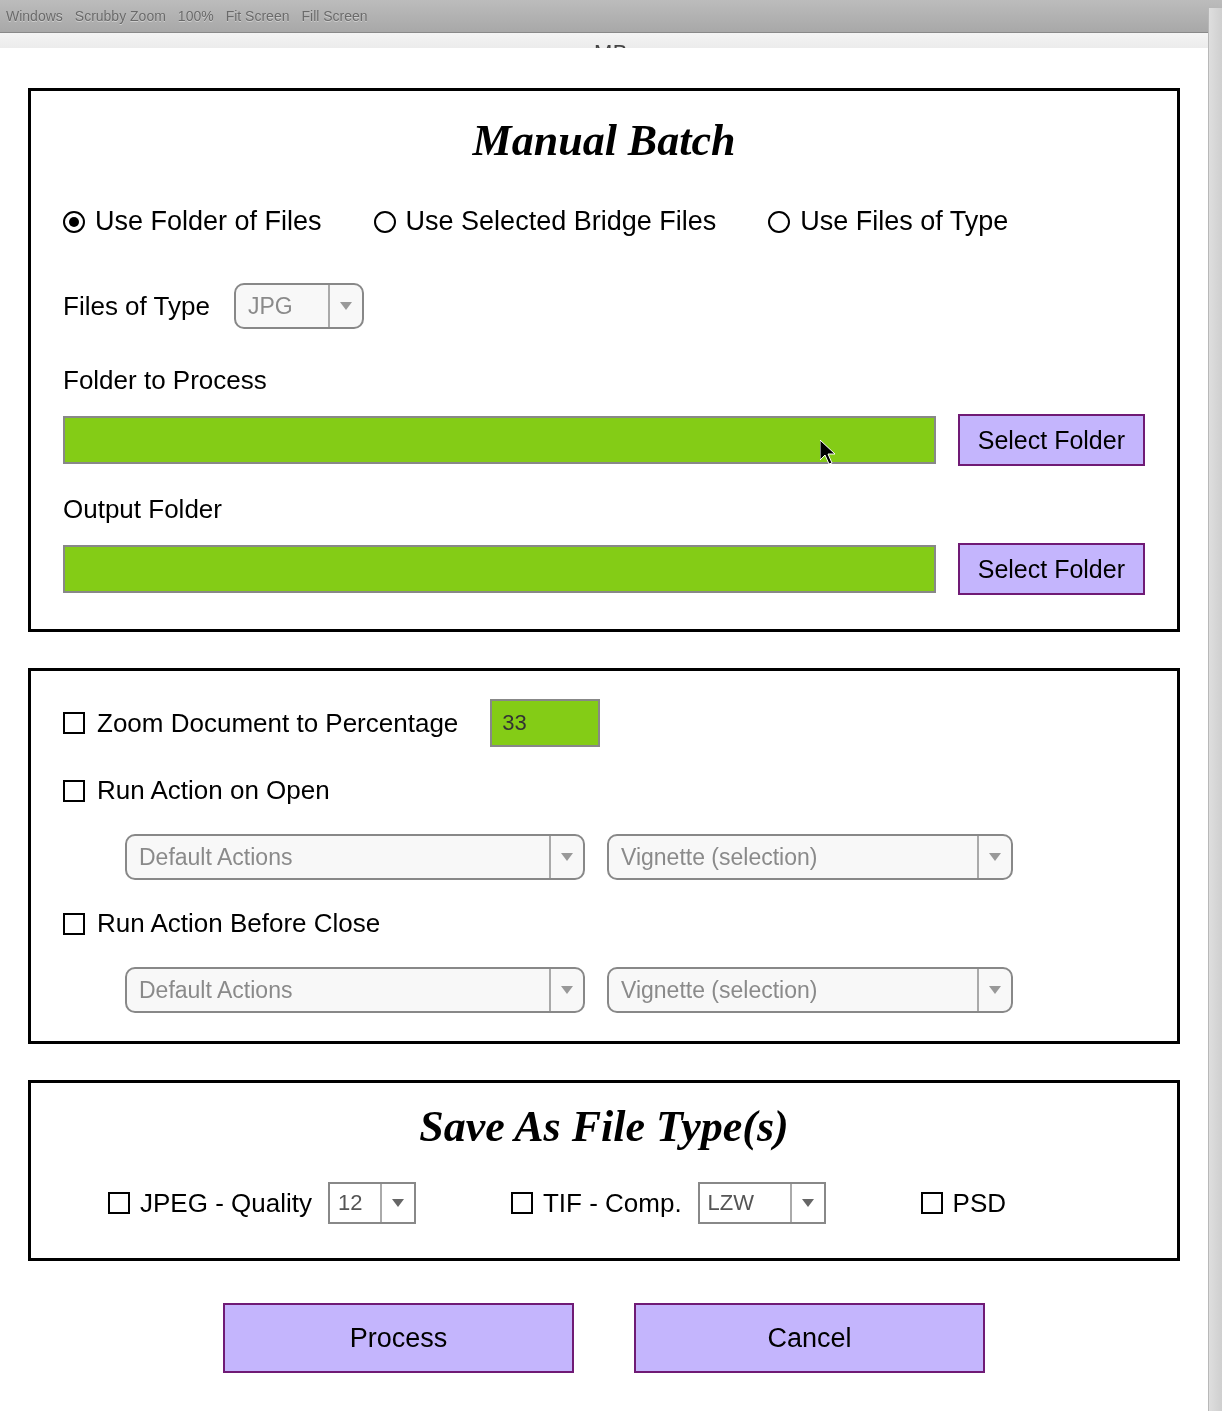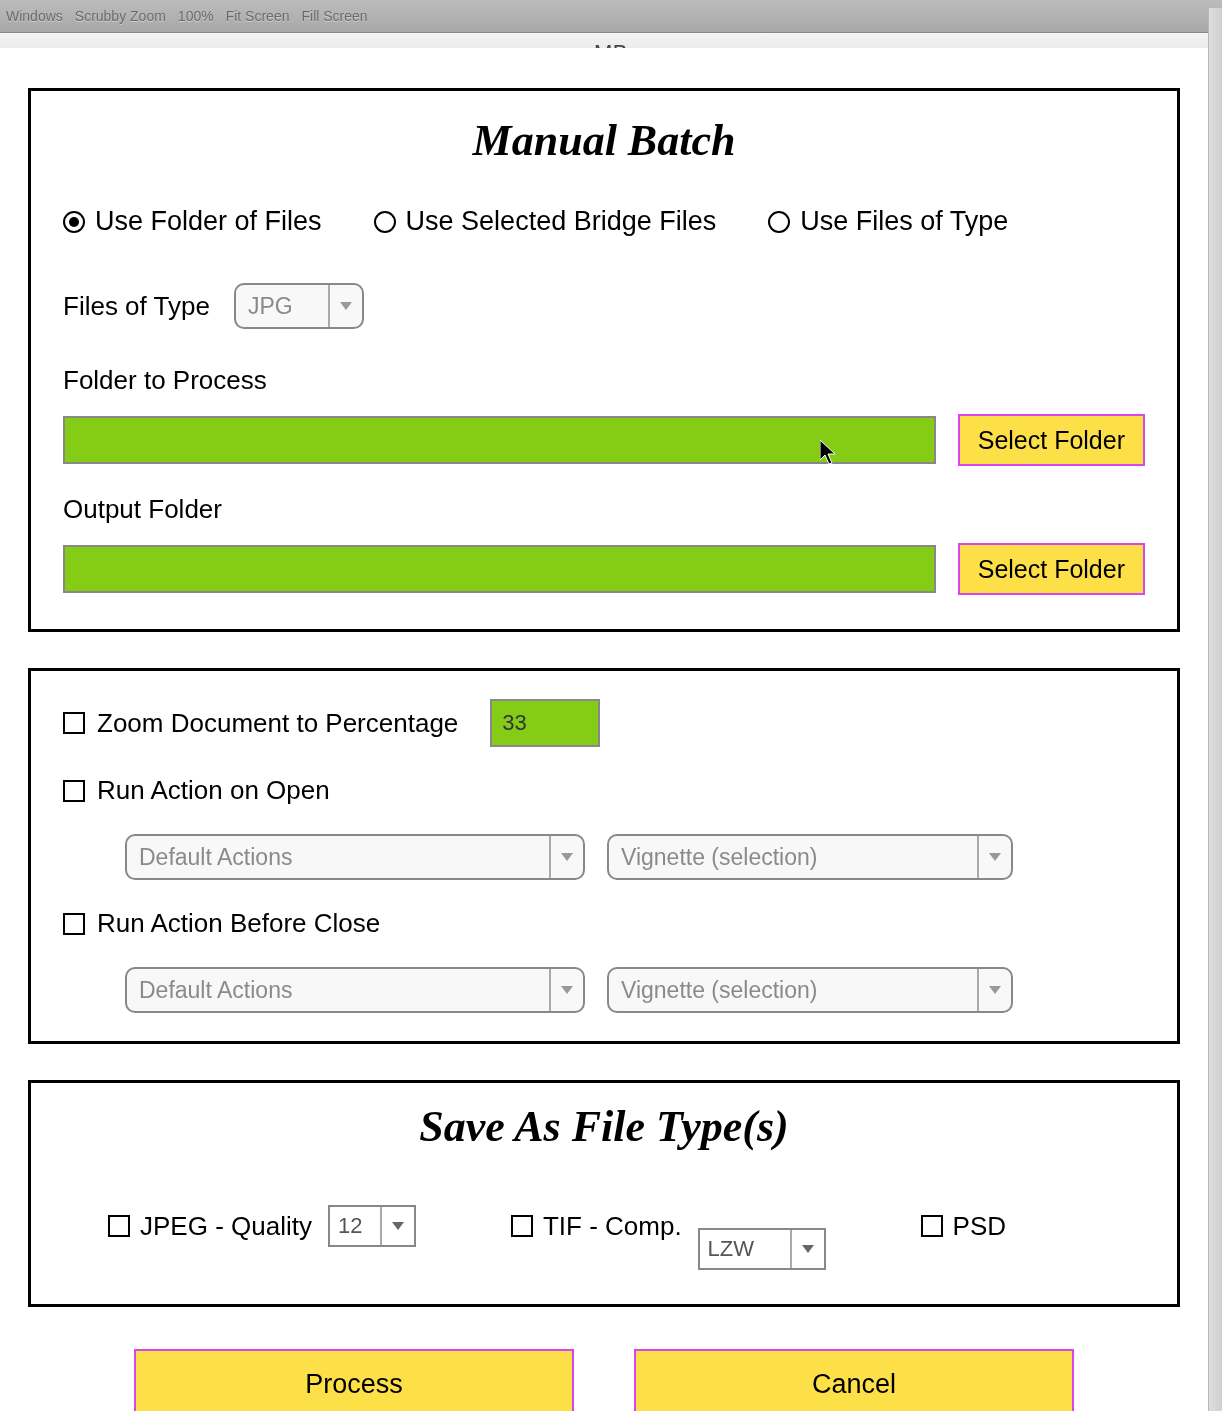--- a/index.html
+++ b/index.html
@@ -155,32 +155,32 @@
       border-left: 2px solid #aaa;
       display: flex;
       align-items: center;
       justify-content: center;
     }
     .select-arrow svg {
       width: 12px;
       height: 8px;
     }
     .btn {
-      border: 2px solid #d946ef;
-      background: #fde047;
+      border: 2px solid #701a75;
+      background: #c4b5fd;
       height: 52px;
       padding: 16px 18px;
       font-size: 25px;
       color: #000;
       display: flex;
       align-items: center;
       justify-content: center;
     }
     .btn.big {
-      width: 440px;
+      width: 351px;
       height: 70px;
       font-size: 27px;
     }
     .section-label {
       font-size: 26px;
       font-weight: 500;
       color: #000;
       margin-bottom: 18px;
     }
     .folder-row {
@@ -228,21 +228,21 @@
       padding-left: 45px;
     }
     .select-input.tiny .select-value {
       padding: 0 8px;
     }
     .select-input.tiny {
       height: 42px;
       font-size: 22px;
     }
     .select-input.w70 { width: 88px; }
-    .select-input.w110 { width: 128px; margin-top: 46px; }
+    .select-input.w110 { width: 128px; }
     .bottom-row {
       display: flex;
       justify-content: center;
       gap: 60px;
       padding-top: 6px;
     }
     .cursor {
       position: absolute;
       top: 440px;
       left: 820px;

